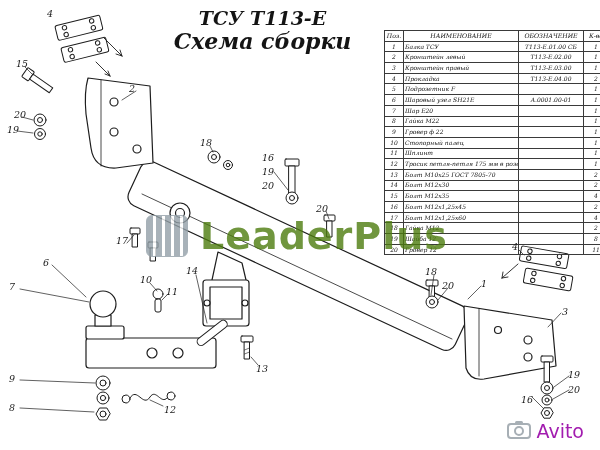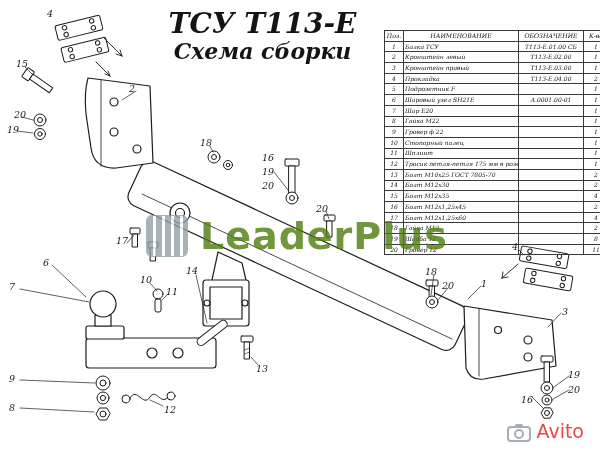--- a/index.html
+++ b/index.html
@@ -5,21 +5,21 @@
   html,body{margin:0;padding:0;}
   body{
     width:600px;height:450px;position:relative;background:#ffffff;
     font-family:"DejaVu Sans",sans-serif;overflow:hidden;color:#111;
   }
   .title{
     position:absolute;left:165px;top:8px;width:195px;text-align:center;
     font-family:"DejaVu Serif",serif;font-style:italic;font-weight:bold;
     color:#141414;line-height:1.12;
   }
-  .title .l1{font-size:28px;}
+  .title .l1{font-size:19px;}
   .title .l2{font-size:22px;}
   table.parts{
     position:absolute;left:384px;top:30px;width:214px;
     border-collapse:collapse;table-layout:fixed;
     font-family:"DejaVu Serif",serif;font-style:italic;font-size:6px;color:#111;
   }
   table.parts th,table.parts td{
     border:0.6px solid #3a3a3a;padding:0 1px;height:9.7px;line-height:1;
     white-space:nowrap;overflow:hidden;font-weight:normal;
   }
@@ -41,22 +41,22 @@
   .wm-logo{
     width:40px;height:40px;border-radius:6px;
     background:repeating-linear-gradient(90deg,#93a0a8 0 6px,#ffffff 6px 9px);
     border:1px solid #93a0a8;
   }
   .wm-text{
     font-size:38px;font-weight:600;color:#4d7c0f;letter-spacing:1px;
     font-family:"DejaVu Sans",sans-serif;
   }
   .avito{
-    position:absolute;right:16px;bottom:8px;display:flex;align-items:flex-end;
-    gap:6px;color:#ef4444;font-size:19px;font-weight:500;
+    position:absolute;right:16px;bottom:8px;display:flex;align-items:flex-start;
+    gap:6px;color:#a21caf;font-size:19px;font-weight:500;
   }
 </style>
 </head>
 <body>
 
 <svg class="drawing" width="600" height="450" viewBox="0 0 600 450">
   <g stroke="#1d1d1d" fill="#ffffff" stroke-width="1.2" stroke-linejoin="round" stroke-linecap="round">
 
     <g>
       <rect x="145" y="158" width="360" height="48" rx="10" transform="rotate(25 145 158)"></rect>

